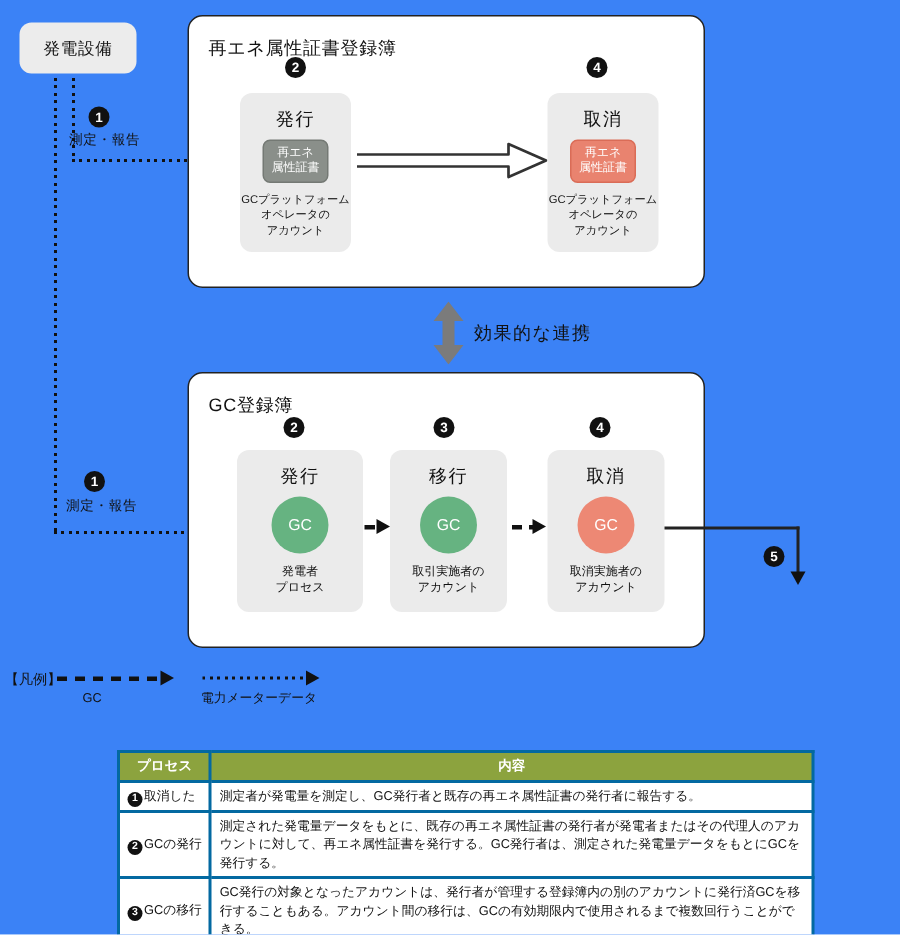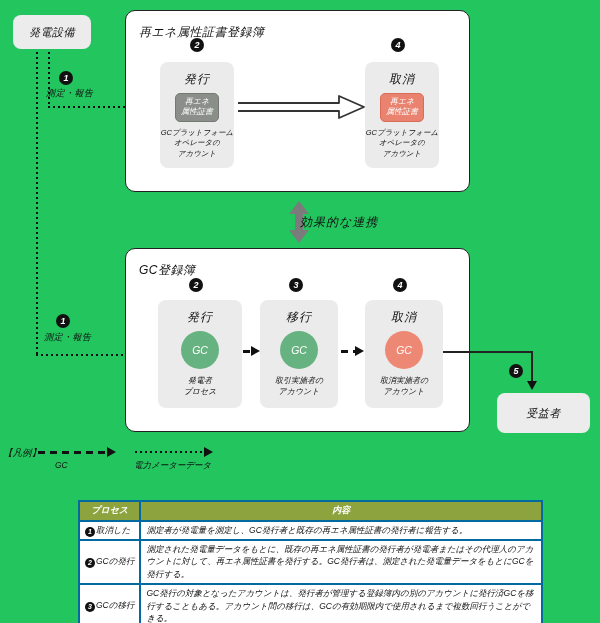--- a/index.html
+++ b/index.html
@@ -1,18 +1,18 @@
 <!DOCTYPE html>
 <html><head>
 <meta charset="utf-8">
 <style>
   * { margin:0; padding:0; box-sizing:border-box; }
   html,body { background:#fff; }
   body { font-family:"Liberation Sans", sans-serif; color:#111; }
-  #canvas { position:relative; width:600px; height:623px; background:#22c55e; overflow:hidden;font-style:italic; }
+  #canvas { position:relative; width:600px; height:623px; background:#3b82f6; overflow:hidden; }
 
   .abs { position:absolute; }
 
   
   .node { position:absolute; background:#ececec; border-radius:8px;
           display:flex; align-items:center; justify-content:center;
           font-size:11px; letter-spacing:.5px; }
 
   
   .registry { position:absolute; border:1.5px solid #222; border-radius:10px; background:#fff; }
@@ -126,21 +126,21 @@
     <span class="badge badge-salmon">再エネ
 属性証書</span>
     <div class="acct">GCプラットフォーム
 オペレータの
 アカウント</div>
   </div>
 
   <svg class="abs" style="left:288px; top:201px;" width="22" height="42">
     <polygon points="11,0 21,13 15,13 15,29 21,29 11,42 1,29 7,29 7,13 1,13" fill="#7b7b7b"></polygon>
   </svg>
-  <div class="link-label" style="left:300px; top:214px;">効果的な連携</div>
+  <div class="link-label" style="left:316px; top:214px;">効果的な連携</div>
 
   <div class="registry" style="left:125px; top:248px; width:345px; height:184px;">
     <div class="registry-title">GC登録簿</div>
   </div>
 
   <div class="step" style="left:189px; top:278px;">
     <span>2</span>
   </div>
   <div class="step" style="left:289px; top:278px;">
     <span>3</span>
@@ -176,23 +176,20 @@
 アカウント</div>
   </div>
 
   <div class="solid-h" style="left:443px; top:351px; width:90px;"></div>
   <div class="solid-v" style="left:531px; top:351px; height:31px;"></div>
   <div class="arr-d" style="left:527px; top:381px;"></div>
   <div class="step" style="left:509px; top:364px;">
     <span>5</span>
   </div>
 
-  <div class="node" style="left:497px; top:393px; width:93px; height:40px;">
-    <span>受益者</span>
-  </div>
 
   <div class="legend-title" style="left:3px; top:447px;">【凡例】</div>
   <div class="dash-h" style="left:38px; top:451px; width:70px;"></div>
   <div class="arr-r" style="left:107px; top:447px;"></div>
   <div class="legend-label" style="left:55px; top:460px;">GC</div>
   <div class="dot-h" style="left:135px; top:451px; width:70px;"></div>
   <div class="arr-r" style="left:204px; top:447px;"></div>
   <div class="legend-label" style="left:134px; top:460px;">電力メーターデータ</div>
 
   <table id="proc-table">

